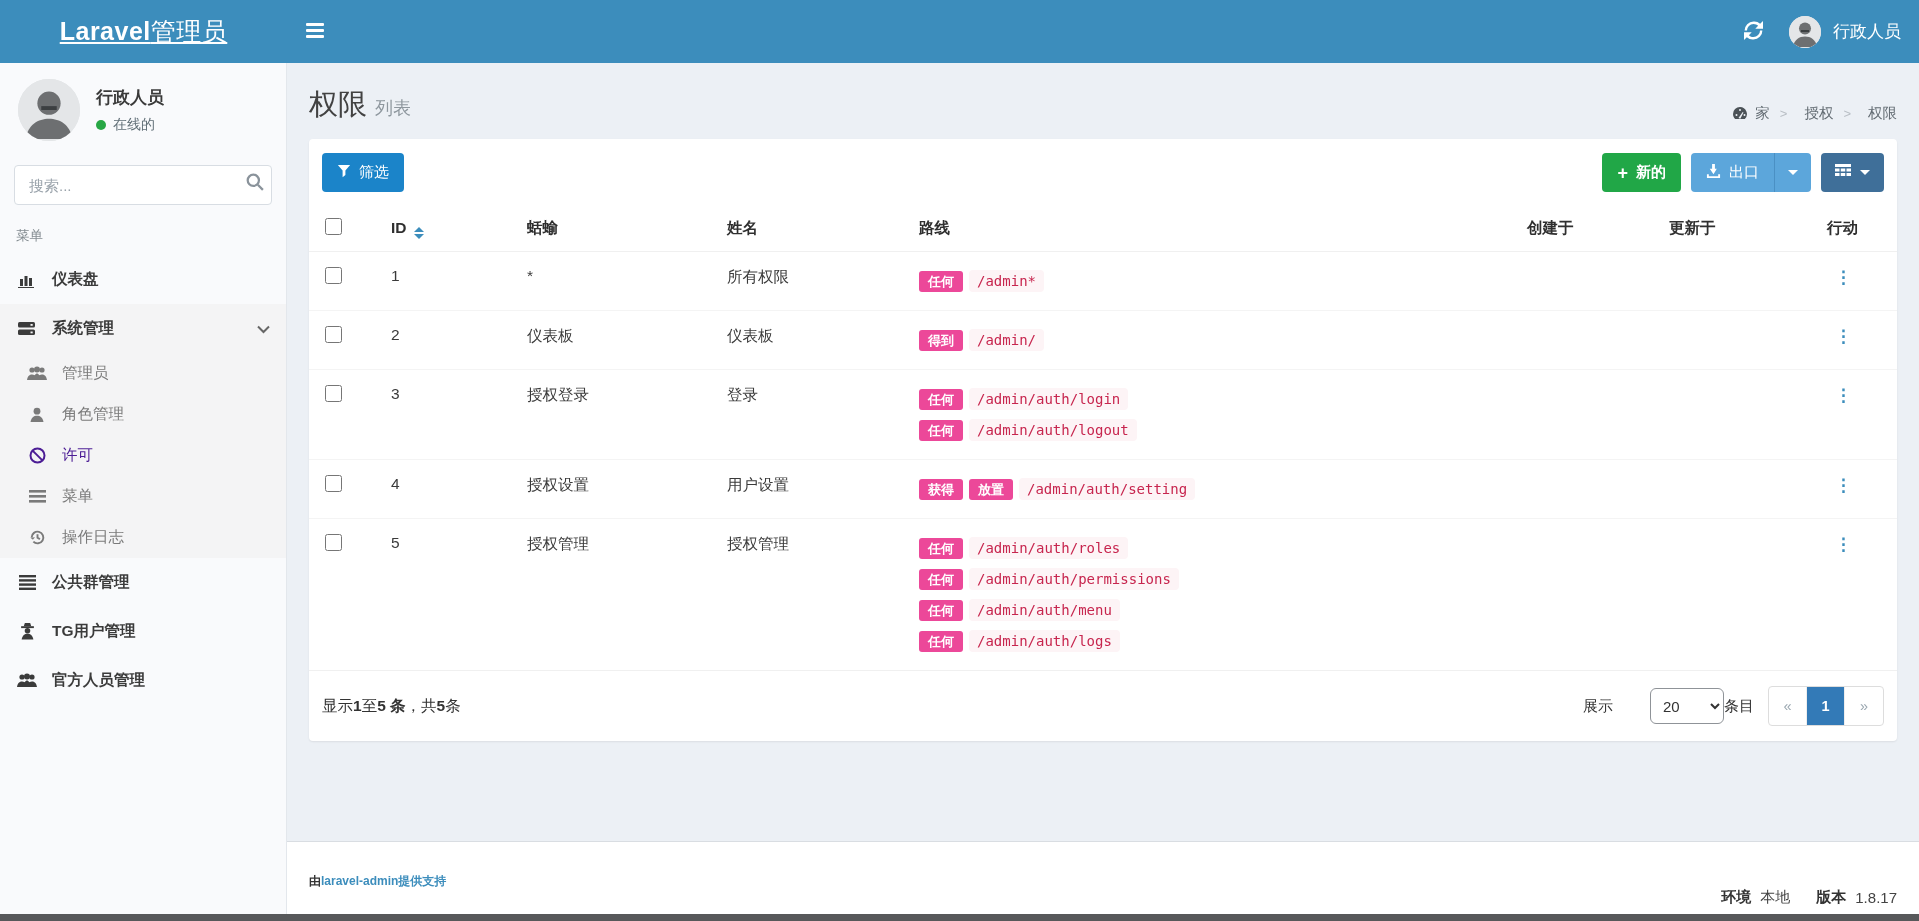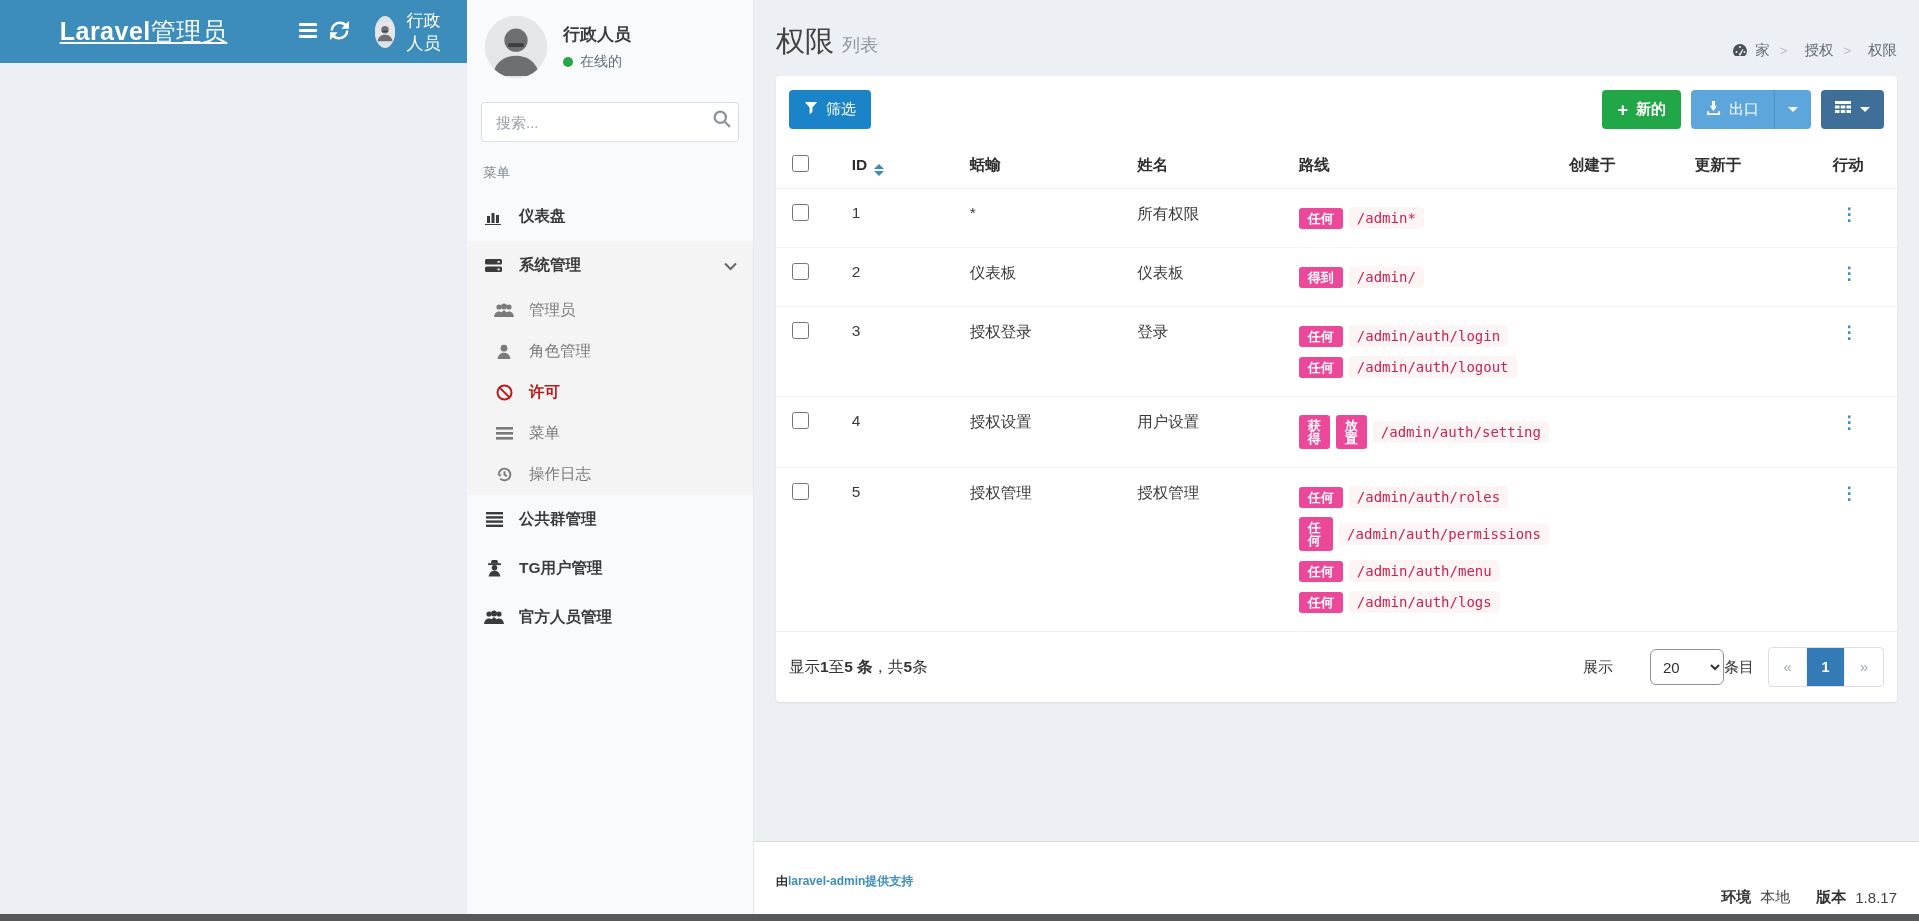--- a/index.html
+++ b/index.html
@@ -1,18 +1,18 @@
 <!DOCTYPE html>
 <html><head>
 <meta charset="utf-8">
 <style>
   * { margin:0; padding:0; box-sizing:border-box; }
   html,body { width:1919px; height:921px; overflow:hidden; }
   body { font-family:"Liberation Sans","DejaVu Sans",sans-serif; font-size:15px; color:#333; background:#ecf0f5; }
-  .page { position:relative; width:1919px; height:921px; display:flex; flex-direction:row; }
+  .page { position:relative; width:1919px; height:921px; display:flex; flex-direction:column; }
 
   
   .navbar { height:63px; background:#3c8dbc; display:flex; align-items:stretch; flex:0 0 63px; }
   .logo { width:287px; display:flex; align-items:center; justify-content:center; color:#fff; font-size:25px; letter-spacing:.5px; }
   .logo b { font-weight:bold; }
   .navbar-rest { flex:1; display:flex; align-items:center; justify-content:space-between; padding:0 18px 0 0; }
   .hamburger { background:none; border:none; color:#fff; width:56px; height:63px; cursor:pointer; display:flex; align-items:center; justify-content:center; }
   .nav-right { display:flex; align-items:center; gap:26px; }
   .nav-refresh { background:none; border:none; color:#fff; cursor:pointer; display:flex; align-items:center; }
   .nav-user { display:flex; align-items:center; gap:12px; color:#fff; font-size:17px; cursor:pointer; }
@@ -33,21 +33,21 @@
   .search-wrap { margin:10px 14px 6px 14px; position:relative; }
   .search-input { width:100%; height:40px; border:1px solid #d8dde3; border-radius:4px; background:#fff; padding:0 38px 0 14px; font-size:15px; color:#555; font-family:inherit; }
   .search-input::placeholder { color:#9aa3ab; }
   .search-btn { position:absolute; right:8px; top:8px; border:none; background:none; color:#8a939b; cursor:pointer; }
   .menu-header { padding:16px 18px 10px 16px; font-size:13.5px; color:#848c91; }
   .menu { display:flex; flex-direction:column; }
   .menu a { text-decoration:none; }
   .menu-item { display:flex; align-items:center; gap:14px; padding:14px 16px; color:#7a7a7a; cursor:pointer; font-size:15.5px; }
   .menu-item .mi-icon { width:22px; display:flex; justify-content:center; color:inherit; flex:0 0 22px; }
   .menu-item.bold { color:#3b3b3b; font-weight:bold; }
-  .menu-item.active { color:#b91c1c; font-weight:bold; }
+  .menu-item.active { color:#4c1d95; font-weight:normal; }
   .menu-section { background:#f4f4f5; }
   .menu-sub .menu-item { padding:10px 16px 10px 26px; }
   .mi-chevron { margin-left:auto; color:#666; display:flex; }
 
   
   .content { flex:1; overflow:hidden; display:flex; flex-direction:column; }
   .content-header { display:flex; align-items:flex-end; justify-content:space-between; padding:22px 22px 14px 22px; }
   .page-title { font-size:29px; font-weight:normal; color:#424242; }
   .page-subtitle { font-size:18px; color:#8e979e; margin-left:8px; font-weight:normal; }
   .breadcrumb { list-style:none; display:flex; align-items:center; font-size:14.5px; color:#616a71; padding-bottom:2px; }

